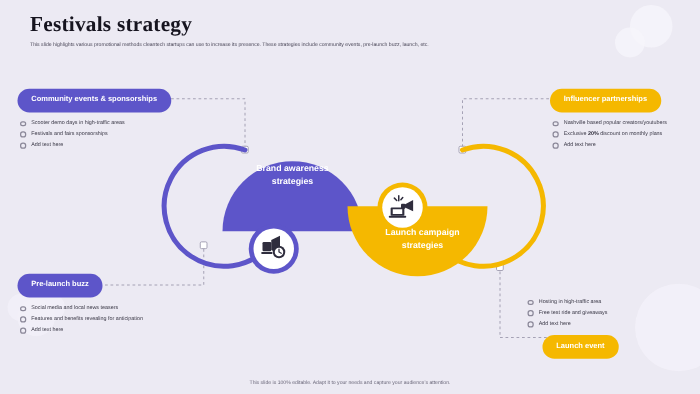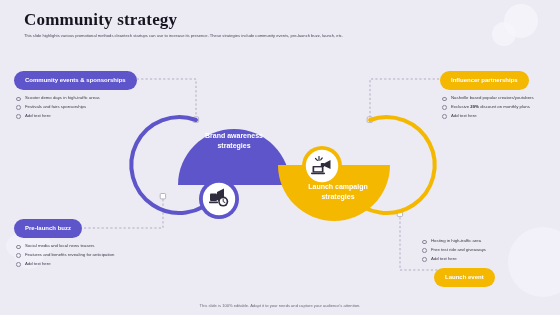--- a/index.html
+++ b/index.html
@@ -78,21 +78,21 @@
 <body>
 
 <div class="slide">
 
   <div class="blob b1"></div>
   <div class="blob b2"></div>
   <div class="blob b3"></div>
   <div class="blob b4"></div>
   <div class="blob b5"></div>
 
-  <div class="title">Community strategy</div>
+  <div class="title">Festivals strategy</div>
   <div class="subtitle">This slide highlights various promotional methods cleantech startups can use to increase its presence. These strategies include community events, pre-launch buzz, launch, etc.</div>
 
   <svg class="diagram" viewBox="0 0 560 315">
     <defs>
       <marker id="arrowP" markerWidth="6" markerHeight="6" refX="3.2" refY="2.2" orient="auto">
         <path d="M0,0 L4.6,2.2 L0,4.4 z" fill="#5d55c9"></path>
       </marker>
       <marker id="arrowY" markerWidth="6" markerHeight="6" refX="3.2" refY="2.2" orient="auto">
         <path d="M0,0 L4.6,2.2 L0,4.4 z" fill="#f5b800"></path>
       </marker>

